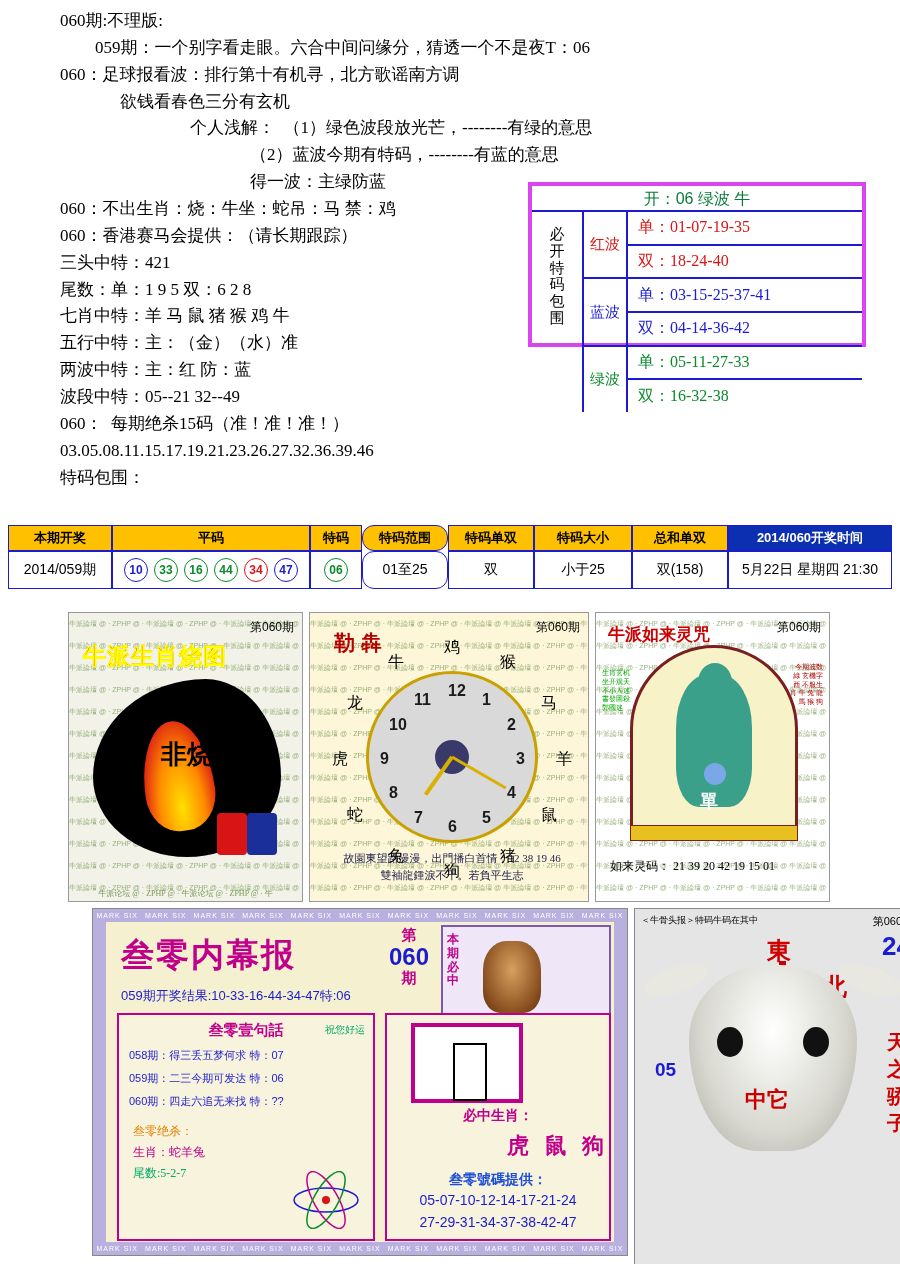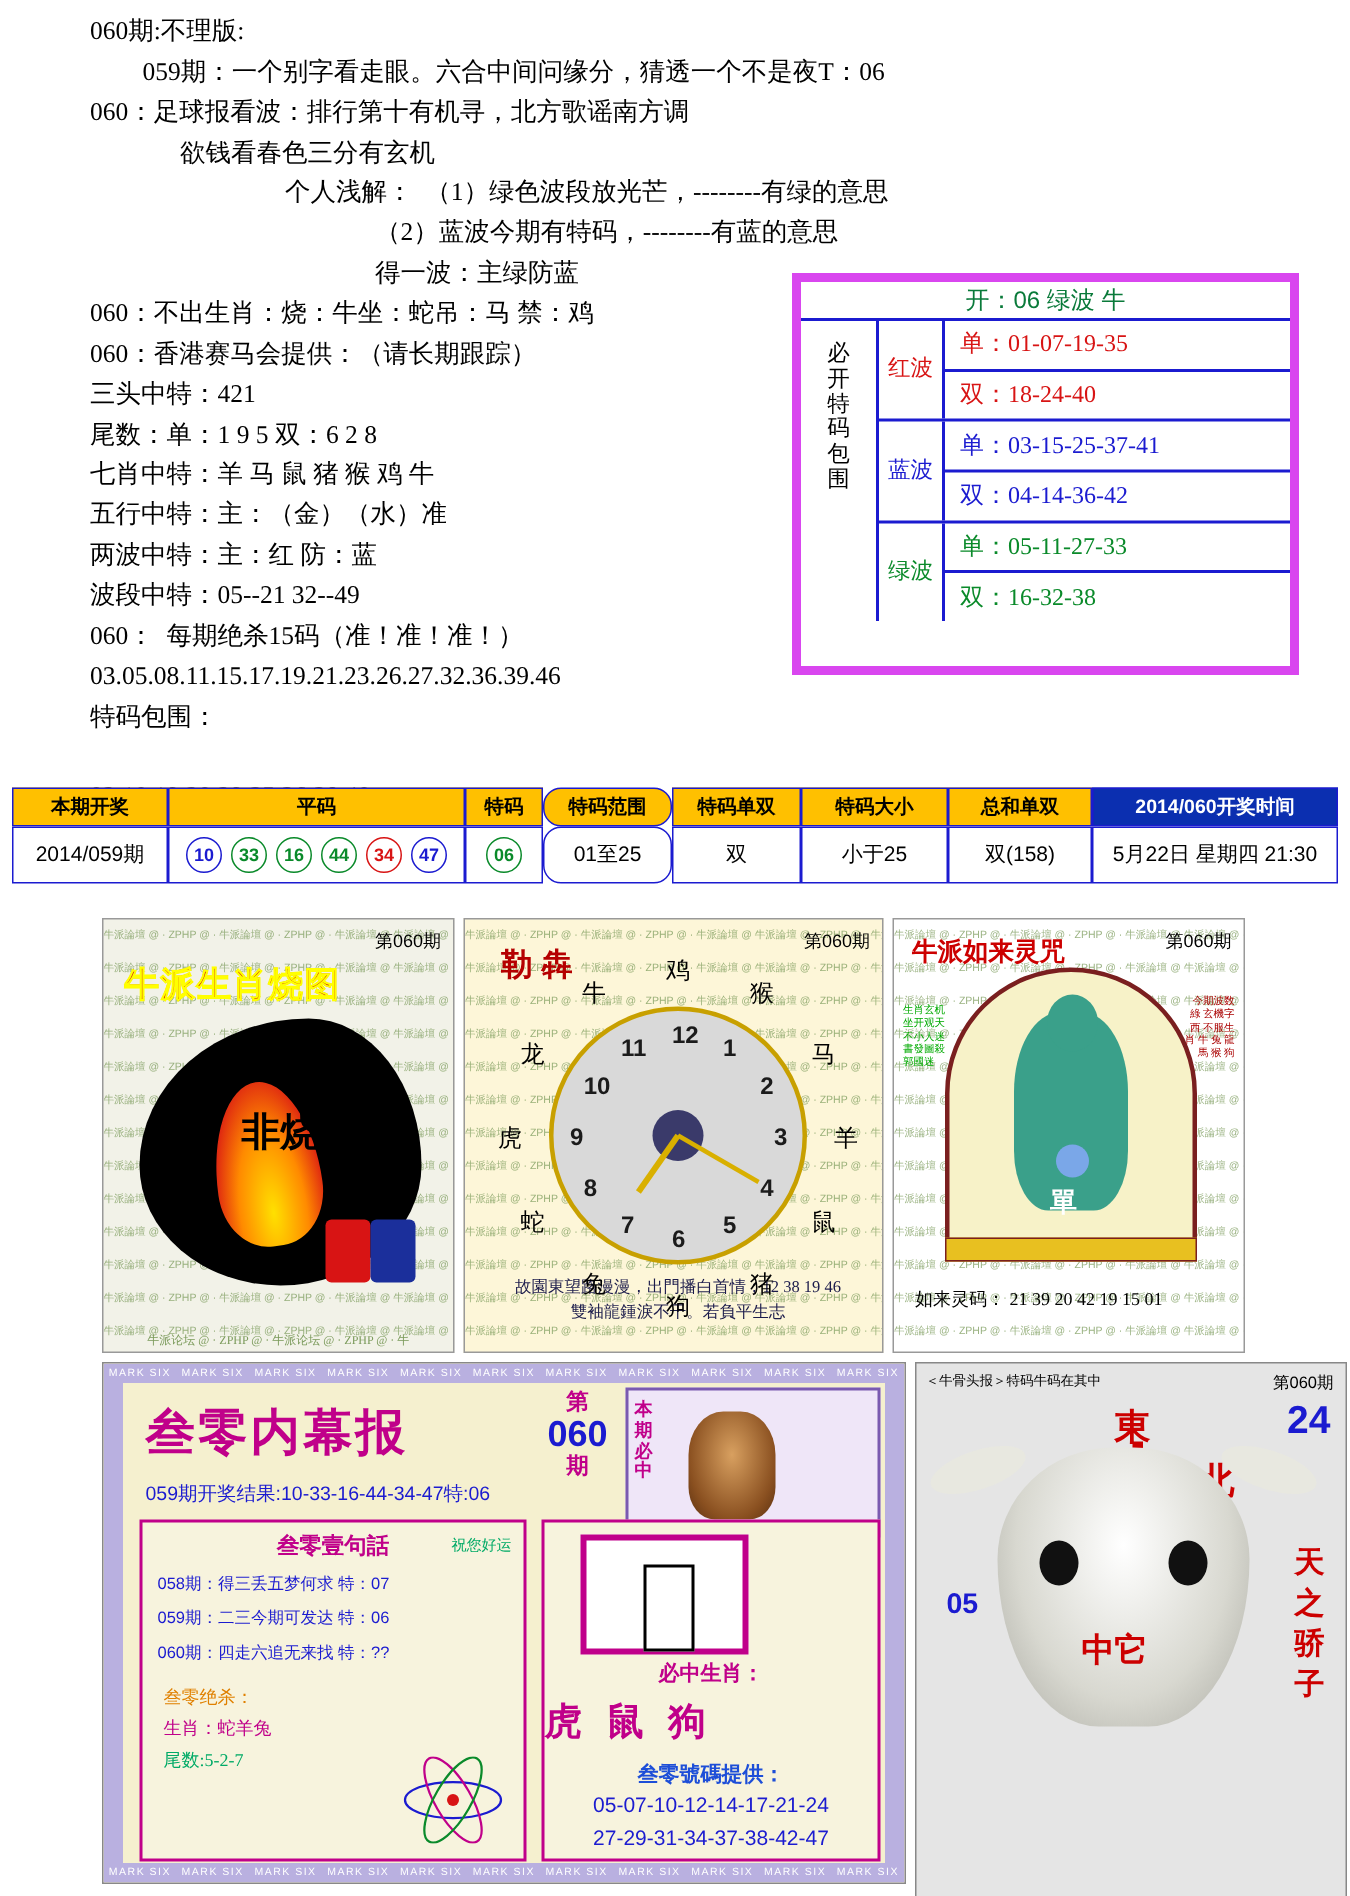--- a/index.html
+++ b/index.html
@@ -15,22 +15,22 @@
   .toptext { padding:8px 0 0 60px; font-size:17px; line-height:1.58; }
   .toptext .ln { white-space:pre; }
   .ind1 { padding-left:0px; }
   .ind2 { padding-left:35px; }
   .ind3 { padding-left:60px; }
   .ind4 { padding-left:130px; }
   .ind5 { padding-left:190px; }
 
   
   .wavebox {
-    position:absolute; left:528px; top:182px; width:338px; height:268px;
-    border:6px solid #d946ef; background:#fff;
+    position:absolute; left:528px; top:182px; width:338px; height:165px;
+    border:4px solid #d946ef; background:#fff;
   }
   .wavebox .hdr {
     height:26px; line-height:26px; text-align:center;
     color:#0a7a3a; font-size:16px; border-bottom:2px solid #1b1bd0;
     font-family:"Liberation Sans", sans-serif;
   }
   .wavebox .body { display:flex; height:200px; }
   .wavebox .vlabel {
     width:52px; border-right:2px solid #1b1bd0;
     display:flex; align-items:center; justify-content:center;
@@ -167,21 +167,21 @@
   }
   .cardC .codeline {
     position:absolute; left:14px; bottom:26px; width:208px; font-size:12px; z-index:6;
     font-family:Liberation Serif, serif;
   }
 
   
   .cards2 { position:absolute; left:68px; top:908px; display:flex; gap:6px; }
 
   
-  .cardD { width:536px; height:348px; background:#f5f0cf; border:1px solid #888; position:relative; }
+  .cardD { width:536px; height:348px; background:#f5f0cf; border:1px solid #888; position:relative;margin-left:24px; }
   .mk-top, .mk-bot {
     position:absolute; left:0; width:100%; height:13px; background:#b9b0e0;
     font-size:7px; color:#fff; letter-spacing:1px; font-family:"Liberation Sans", sans-serif;
     display:flex; align-items:center; justify-content:space-around;
   }
   .mk-top { top:0; } .mk-bot { bottom:0; }
   .mk-left, .mk-right {
     position:absolute; top:13px; bottom:13px; width:13px; background:#b9b0e0;
   }
   .mk-left { left:0; } .mk-right { right:0; }
@@ -219,21 +219,21 @@
     border:2px solid #c0008a; background:#f7f3dd;
   }
   .cardD .pl-t { text-align:center; color:#c0008a; font-size:15px; font-weight:bold; margin-top:6px; }
   .cardD .pl-sub { position:absolute; right:8px; top:8px; font-size:10px; color:#0a6; }
   .cardD .pl-line { font-size:11px; color:#1b1bd0; margin:8px 0 0 10px; font-family:"Liberation Sans", sans-serif; }
   .cardD .pl-foot { color:#e08000; font-size:12px; margin:14px 0 0 14px; }
   .cardD .pl-sx { color:#c0008a; font-size:12px; margin:4px 0 0 14px; }
   .cardD .pl-ws { color:#0a6; font-size:12px; margin:4px 0 0 14px; }
   .cardD .atom { position:absolute; right:10px; bottom:10px; width:74px; height:58px; }
   .cardD .pr-t { text-align:center; color:#c0008a; font-size:14px; font-weight:bold; margin-top:8px; }
-  .cardD .pr-zodiac { text-align:left; color:#c0008a; font-size:25px; font-weight:bold; margin-top:6px; letter-spacing:5px; }
+  .cardD .pr-zodiac { text-align:right; color:#c0008a; font-size:22px; font-weight:bold; margin-top:6px; letter-spacing:5px; }
   .cardD .pr-box { position:absolute; left:24px; top:8px; width:112px; height:80px; border:4px solid #c0008a; background:#fff; }
   .cardD .pr-person { position:absolute; left:38px; top:16px; width:34px; height:58px; background:#fff; border:2px solid #000; }
   .cardD .pr-title2 { color:#1d4ed8; font-size:14px; font-weight:bold; text-align:center; margin-top:10px; }
   .cardD .pr-nums { color:#1b1bd0; font-size:14px; text-align:center; line-height:1.6; font-family:"Liberation Sans", sans-serif; }
 
   
   .cardE { width:288px; height:408px; background:#e5e5e5; border:1px solid #888; position:relative; }
   .cardE .ehdr { position:absolute; left:6px; top:5px; font-size:9px; }
   .cardE .ehdr2 { position:absolute; right:8px; top:5px; font-size:11px; font-family:"Liberation Sans", sans-serif; }
   .skull {

